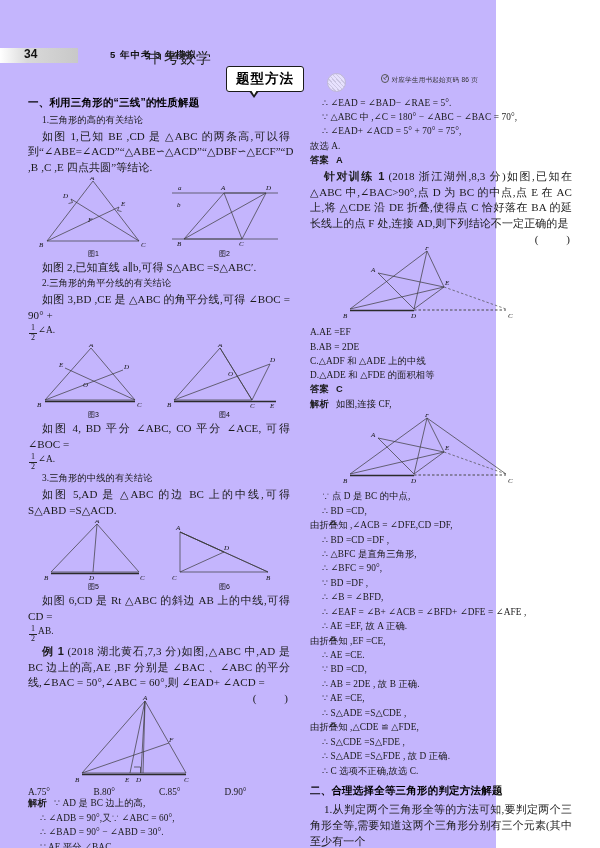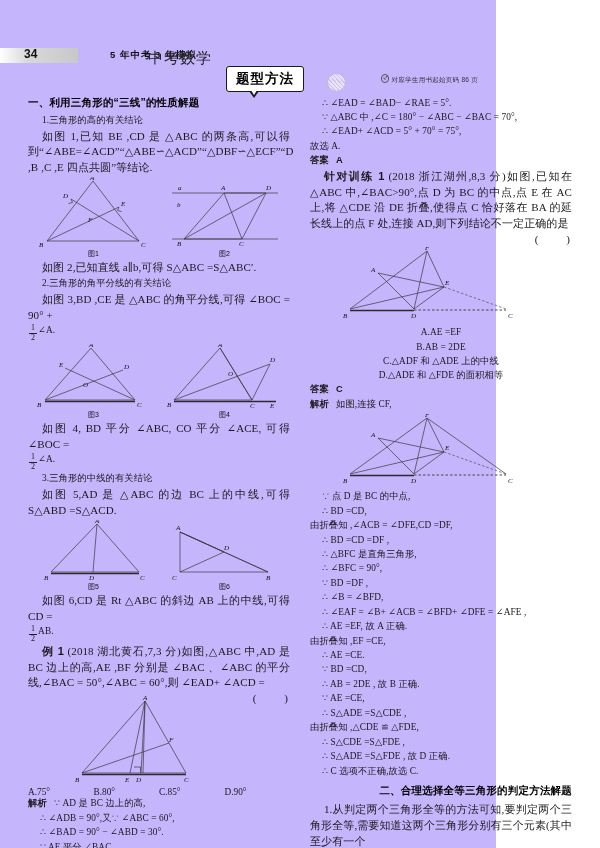--- a/index.html
+++ b/index.html
@@ -56,21 +56,21 @@
 
   .sec-head{font-family:"Liberation Sans",sans-serif;font-weight:bold;font-size:10.5px;
     color:#000;margin:0 0 4px 0;letter-spacing:.2px;}
   .sub-head{font-size:9.3px;margin:1.5px 0;text-indent:14px;letter-spacing:.1px;}
   .para{font-size:11px;line-height:1.42;margin:1px 0;text-align:justify;
     text-indent:14px;letter-spacing:.1px;}
   .line{font-size:9.3px;line-height:1.5;margin:.5px 0;letter-spacing:.1px;}
   .line.ind{text-indent:12px;}
   i,.it{font-style:italic;font-family:"Liberation Serif",serif;}
   .bold{font-weight:bold;font-family:"Liberation Sans",sans-serif;}
-  .opt{font-size:9.3px;line-height:1.55;margin:0;letter-spacing:.1px;text-align:center;}
+  .opt{font-size:9.3px;line-height:1.55;margin:0;letter-spacing:.1px;}
   .opts-row{display:flex;font-size:9.3px;margin:2px 0 0 0;justify-content:center;}
   .opts-row div{width:25%;}
   .brk{float:right;letter-spacing:2px;}
 
   .frac{display:inline-block;vertical-align:-6px;text-align:center;margin:0 1px;
     font-size:8px;line-height:1.05;}
   .frac .n{display:block;padding:0 2px;}
   .frac .d{display:block;border-top:.8px solid #222;padding:0 2px;}
 
   
@@ -362,17 +362,17 @@
     <div class="line ind">∴ AE =CE.</div>
     <div class="line ind">∵ BD =CD,</div>
     <div class="line ind">∴ AB = 2DE , 故 B 正确.</div>
     <div class="line ind">∵ AE =CE,</div>
     <div class="line ind">∴ S△ADE =S△CDE ,</div>
     <div class="line">由折叠知 ,△CDE ≌ △FDE,</div>
     <div class="line ind">∴ S△CDE =S△FDE ,</div>
     <div class="line ind">∴ S△ADE =S△FDE , 故 D 正确.</div>
     <div class="line ind">∴ C 选项不正确,故选 C.</div>
 
-    <div class="sec-head" style="margin-top:6px;text-align:right;">二、合理选择全等三角形的判定方法解题</div>
+    <div class="sec-head" style="margin-top:6px;">二、合理选择全等三角形的判定方法解题</div>
     <div class="para">1.从判定两个三角形全等的方法可知,要判定两个三角形全等,需要知道这两个三角形分别有三个元素(其中至少有一个</div>
   </div>
 
 </div>
 
 </body></html>

